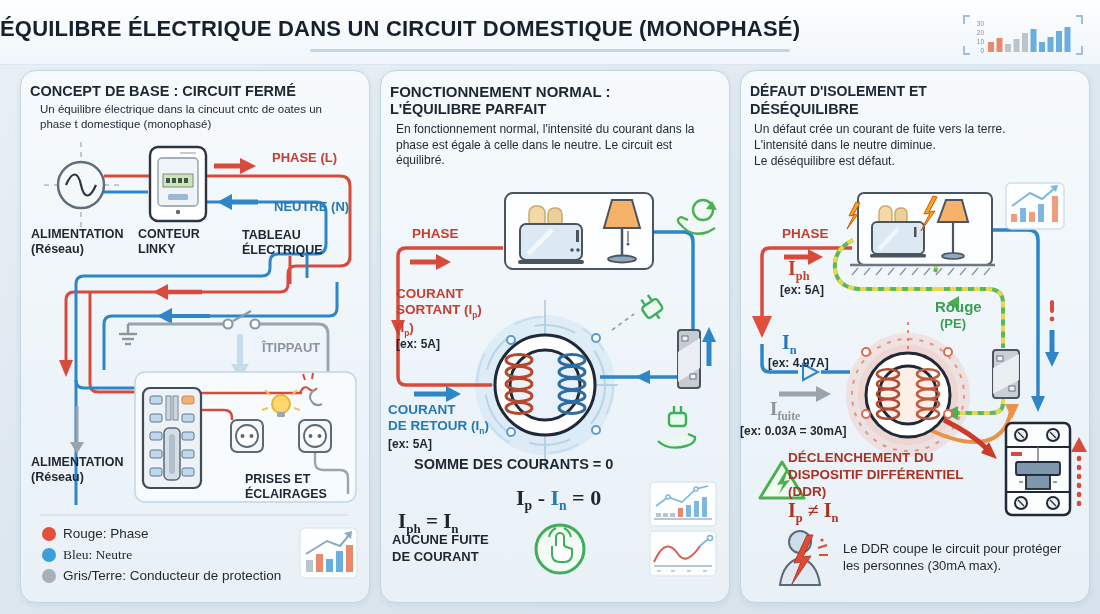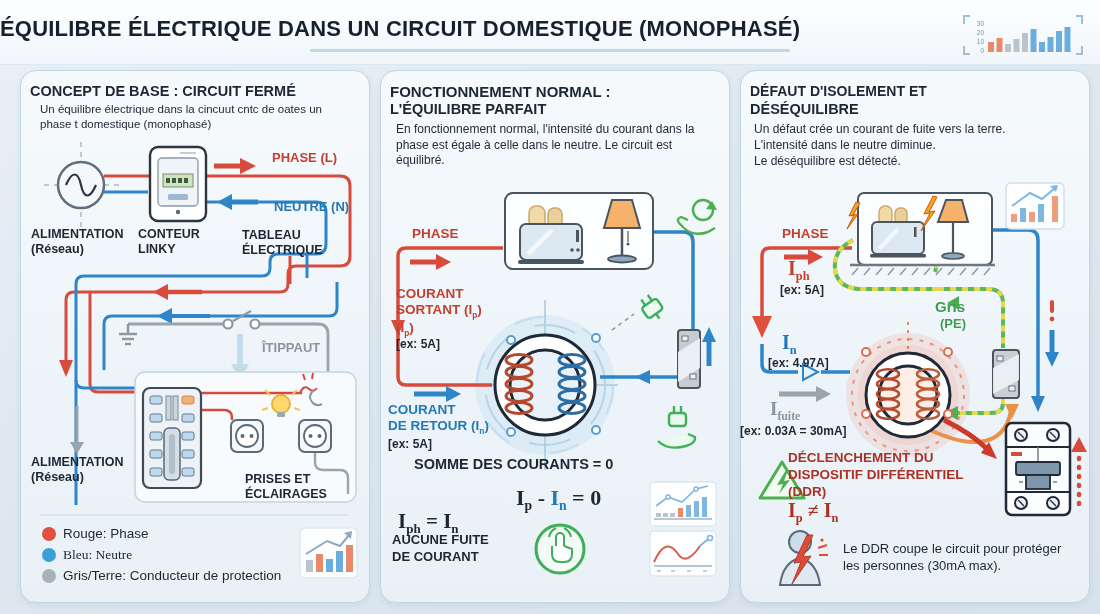--- a/index.html
+++ b/index.html
@@ -519,37 +519,37 @@
   <div class="t c serif" style="left:516px;top:485px;width:130px;font-size:22px;">
     <span>I</span><sub>p</sub><span> - </span><span class="blue"><span>I</span><sub>n</sub></span><span> = 0</span>
   </div>
   <div class="t c b8" style="left:392px;top:532px;width:112px;font-size:13px;">AUCUNE FUITE</div>
   <div class="t c b8" style="left:392px;top:549px;width:112px;font-size:13px;">DE COURANT</div>
 
   <div class="t c b8" style="left:750px;top:83px;width:328px;font-size:14px;">DÉFAUT D'ISOLEMENT ET</div>
   <div class="t c b8" style="left:750px;top:101px;width:328px;font-size:14.5px;">DÉSÉQUILIBRE</div>
   <div class="t c" style="left:754px;top:122px;width:320px;font-size:12px;color:#202c3a;">Un défaut crée un courant de fuite vers la terre.</div>
   <div class="t c" style="left:754px;top:138px;width:320px;font-size:12px;color:#202c3a;">L'intensité dans le neutre diminue.</div>
-  <div class="t c" style="left:754px;top:154px;width:320px;font-size:12px;color:#202c3a;">Le déséquilibre est détecté.</div>
+  <div class="t c" style="left:754px;top:154px;width:320px;font-size:12px;color:#202c3a;">Le déséquilibre est défaut.</div>
 
   <div class="t c b8 red" style="left:782px;top:226px;width:70px;font-size:13.5px;">PHASE</div>
   <div class="t c serif red" style="left:788px;top:256px;width:70px;font-size:20px;">
     <span>I</span><sub>ph</sub>
   </div>
   <div class="t c" style="left:780px;top:283px;width:86px;font-size:12px;font-weight:600;">[ex: 5A]</div>
   <div class="t c serif blue" style="left:782px;top:330px;width:60px;font-size:20px;">
     <span>I</span><sub>n</sub>
   </div>
   <div class="t c" style="left:768px;top:356px;width:90px;font-size:12px;font-weight:600;">[ex: 4.97A]</div>
   <div class="t c serif gray" style="left:770px;top:398px;width:80px;font-size:19px;">
     <span>I</span><sub>fuite</sub>
   </div>
   <div class="t c" style="left:740px;top:424px;width:126px;font-size:12px;font-weight:600;">[ex: 0.03A = 30mA]</div>
 
-  <div class="t c b8 green" style="left:935px;top:298px;width:70px;font-size:15px;">Gris</div>
+  <div class="t c b8 green" style="left:935px;top:298px;width:70px;font-size:15px;">Rouge</div>
   <div class="t c b8 green" style="left:940px;top:316px;width:70px;font-size:13px;">(PE)</div>
 
   <div class="t c b8 dred" style="left:788px;top:450px;width:235px;font-size:13.5px;">DÉCLENCHEMENT DU</div>
   <div class="t c b8 dred" style="left:788px;top:467px;width:235px;font-size:13.5px;">DISPOSITIF DIFFÉRENTIEL</div>
   <div class="t c b8 dred" style="left:788px;top:484px;width:235px;font-size:13.5px;">(DDR)</div>
   <div class="t c serif dred" style="left:788px;top:498px;width:235px;font-size:20px;">
     <span>I</span><sub>p</sub><span> ≠ I</span><sub>n</sub>
   </div>
   <div class="t" style="left:843px;top:541px;width:235px;font-size:13px;">Le DDR coupe le circuit pour protéger</div>
   <div class="t" style="left:843px;top:558px;width:235px;font-size:13px;">les personnes (30mA max).</div>

